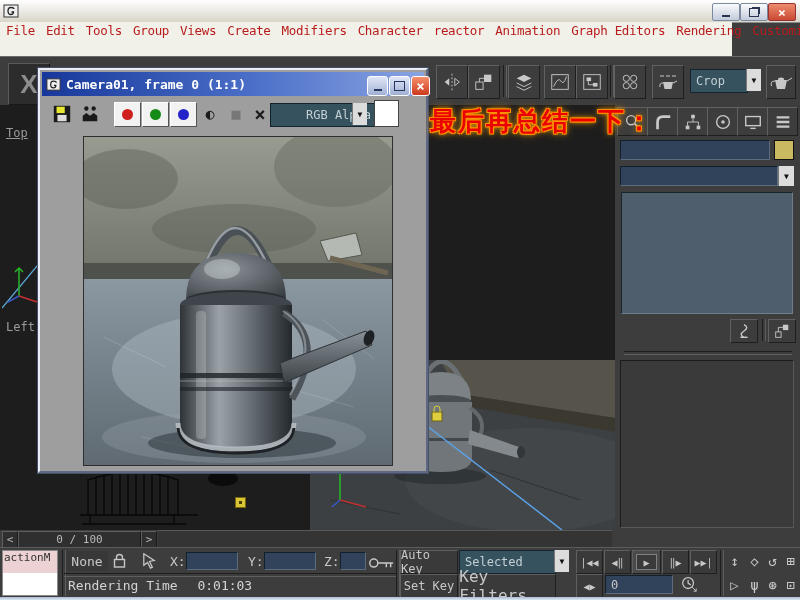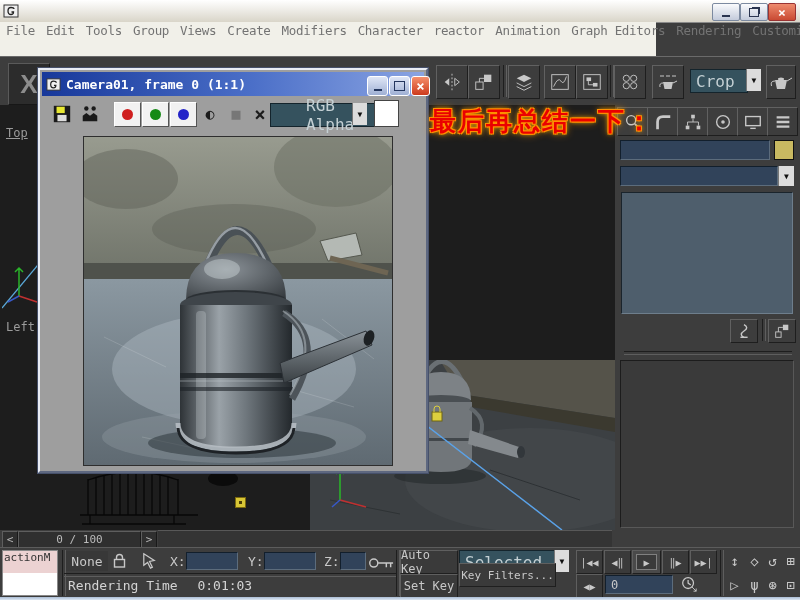--- a/index.html
+++ b/index.html
@@ -11,36 +11,36 @@
             border-bottom:1px solid #8a8a8a;display:flex;align-items:center;}
   #titlebar .title{font-weight:bold;font-size:13px;color:#000;margin-left:6px;white-space:nowrap;}
   .winbtn{position:absolute;top:3px;width:26px;height:16px;border:1px solid #7c8aa0;border-radius:2px;
           background:linear-gradient(#fafbfd,#c3cbdb);display:flex;align-items:center;justify-content:center;
           font-size:11px;color:#2a3550;font-weight:bold;line-height:1;}
   .winbtn.close{background:linear-gradient(#ee8b6d,#c94а33);background:linear-gradient(#ee8b6d,#c94a33);
           border-color:#933;color:#fff;font-size:13px;}
   .restore-glyph{display:block;width:8px;height:7px;border:1px solid #2a3550;box-shadow:2px -2px 0 -1px #2a3550;}
   .min-glyph{display:block;width:8px;height:2px;background:#2a3550;margin-top:8px;}
   
-  #menubar{left:0;top:22px;width:656px;height:34px;background:#f1f0e9;border-bottom:1px solid #9a9a9a;
-           color:#737373;font-size:12.5px;letter-spacing:-0.3px;}
+  #menubar{left:0;top:22px;width:732px;height:34px;background:#f1f0e9;border-bottom:1px solid #9a9a9a;
+           color:#b91c1c;font-size:12.5px;letter-spacing:-0.3px;}
   #menurow1{display:flex;gap:11px;padding:1px 0 0 6px;white-space:nowrap;}
   #menurow2{padding:1px 0 0 6px;}
   .menu-item{cursor:default;}
   
   #main-toolbar{left:0;top:56px;width:800px;height:49px;background:#3d3d3d;border-top:1px solid #6a6a6a;}
   .tbtn{position:absolute;top:8px;width:30px;height:32px;background:#3d3d3d;
         border:1px solid;border-color:#616161 #1e1e1e #1e1e1e #616161;
         display:flex;align-items:center;justify-content:center;color:#c8c8c8;}
   .tsep{position:absolute;top:8px;width:2px;height:32px;border-left:1px solid #1e1e1e;border-right:1px solid #616161;}
   #xtab{left:8px;top:6px;width:40px;height:40px;background:#2c2c2c;
         border:1px solid;border-color:#5a5a5a #171717 #171717 #5a5a5a;
         color:#8d8d8d;font:bold 26px "Liberation Sans",sans-serif;
         display:flex;align-items:center;justify-content:center;}
-  .dd{background:#35525e;border:1px solid #14242c;color:#c4d0d4;font-size:16px;display:flex;align-items:center;}
+  .dd{background:#35525e;border:1px solid #14242c;color:#c4d0d4;font-size:12px;display:flex;align-items:center;}
   .ddarrow{background:#dcdcdc;border-left:1px solid #777;color:#111;width:15px;height:100%;
            display:flex;align-items:center;justify-content:center;font-size:8px;}
   
   #viewport-area{left:0;top:105px;width:615px;height:425px;background:#1d1d1d;}
   .vplabel{position:absolute;color:#9b9b9b;font-size:12px;}
   
   #cmdpanel{left:615px;top:105px;width:185px;height:425px;background:#3d3d3d;}
   .cptab{position:absolute;top:2px;width:29px;height:27px;background:#3d3d3d;
          border:1px solid;border-color:#616161 #1e1e1e #1e1e1e #616161;
          display:flex;align-items:center;justify-content:center;}
@@ -493,21 +493,21 @@
     <span class="vsep" style="left:396px;top:2px;height:46px;"></span>
 
     <span class="btn3 abs" style="left:400px;top:2px;width:56px;height:22px;font-size:12px;">Auto Key</span>
     <span class="dd abs" style="left:459px;top:2px;width:95px;height:22px;">
       <span style="margin-left:5px;">Selected</span>
     </span>
     <span class="ddarrow abs" style="left:554px;top:2px;width:15px;height:22px;box-sizing:border-box;">
         <span>▼</span>
       </span>
     <span class="btn3 abs" style="left:400px;top:26px;width:56px;height:22px;font-size:12px;">Set Key</span>
-    <span class="btn3 abs" style="left:459px;top:15px;width:95px;height:22px;font-size:11px;">Key Filters...</span>
+    <span class="btn3 abs" style="left:459px;top:26px;width:95px;height:22px;font-size:16px;">Key Filters...</span>
 
     <span class="btn3 pb" style="left:576px;top:2px;width:25px;">|◀◀</span>
     <span class="btn3 pb" style="left:604px;top:2px;width:25px;">◀‖</span>
     <span class="btn3 pb" style="left:632px;top:2px;width:27px;box-shadow:inset 0 0 0 3px #4a4a4a, inset 0 0 0 4px #808080;">▶</span>
     <span class="btn3 pb" style="left:662px;top:2px;width:25px;">‖▶</span>
     <span class="btn3 pb" style="left:690px;top:2px;width:25px;">▶▶|</span>
     <span class="btn3 pb" style="left:576px;top:26px;width:25px;">◀▶</span>
     <span class="field abs" style="left:605px;top:27px;width:68px;height:19px;padding:2px 0 0 5px;">0</span>
     <span class="abs" style="left:680px;top:27px;">
       <svg width="18" height="18" viewBox="0 0 20 20">

